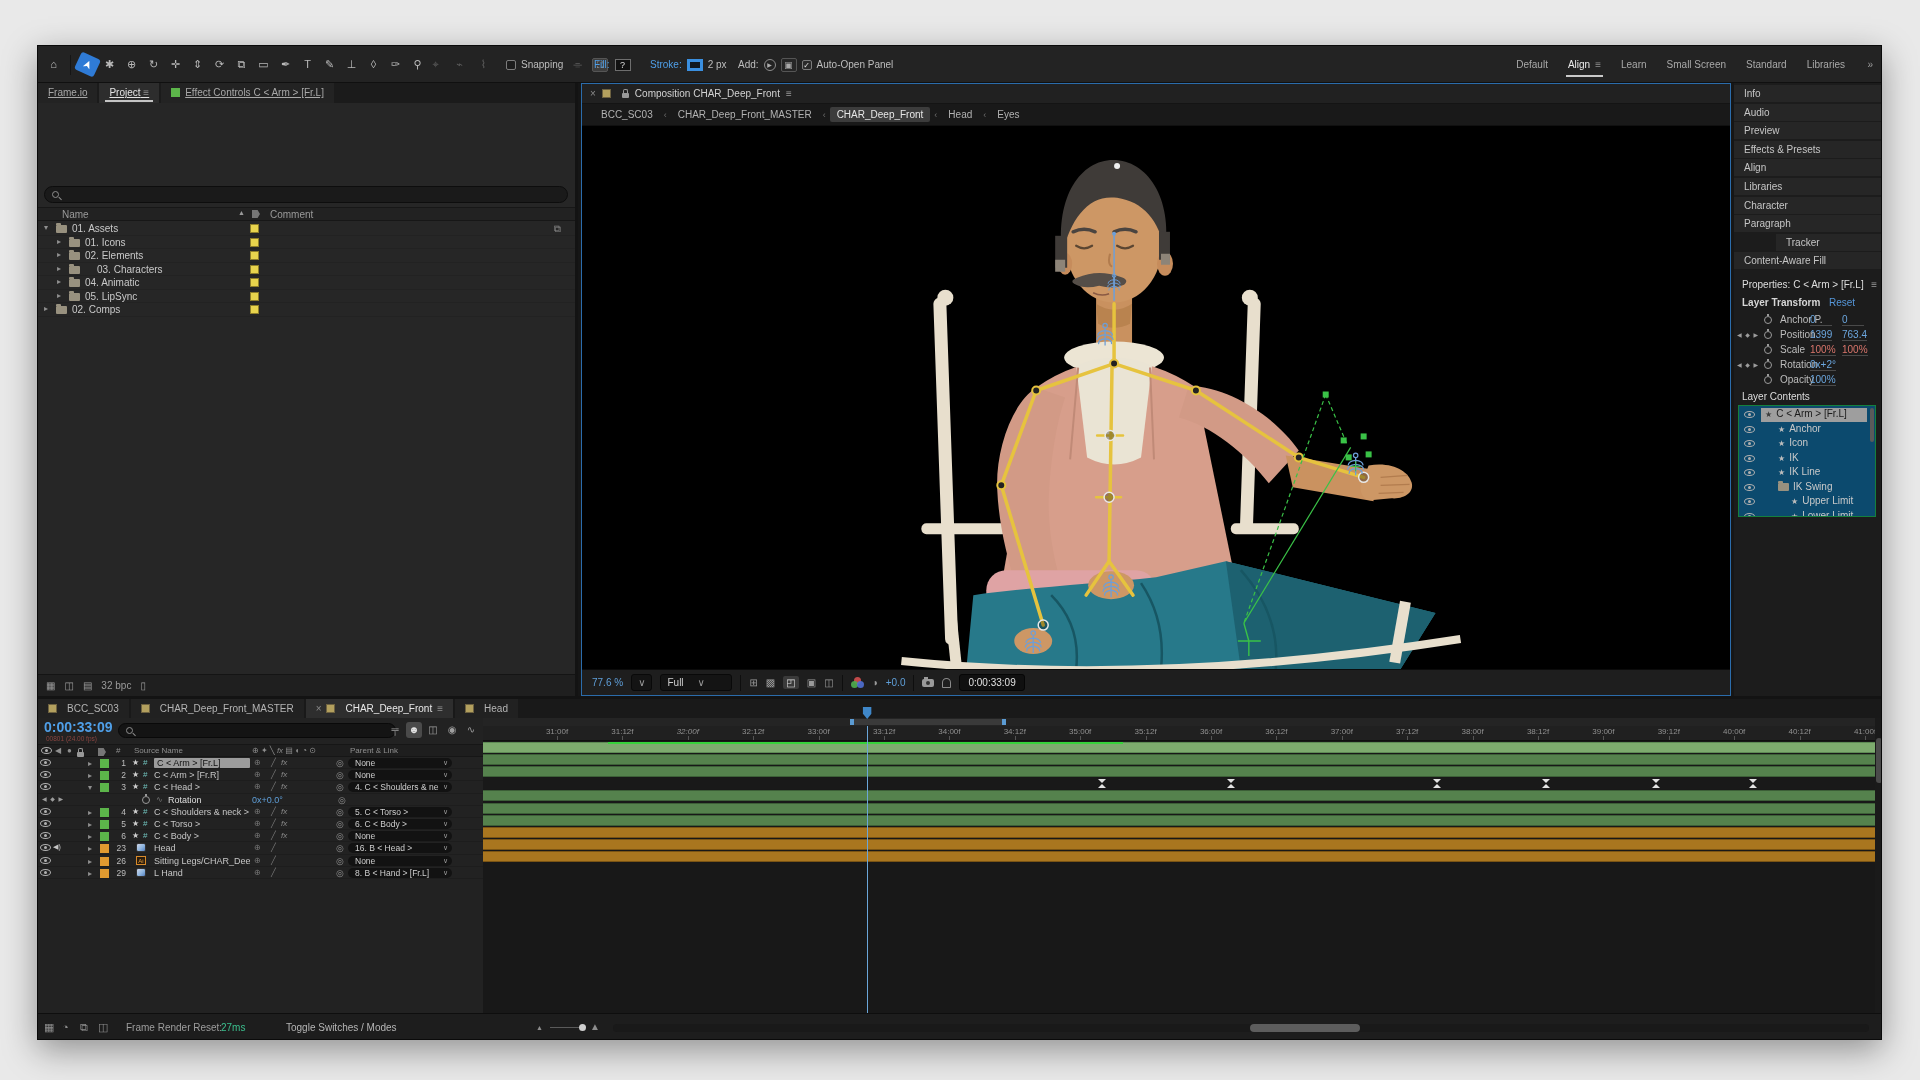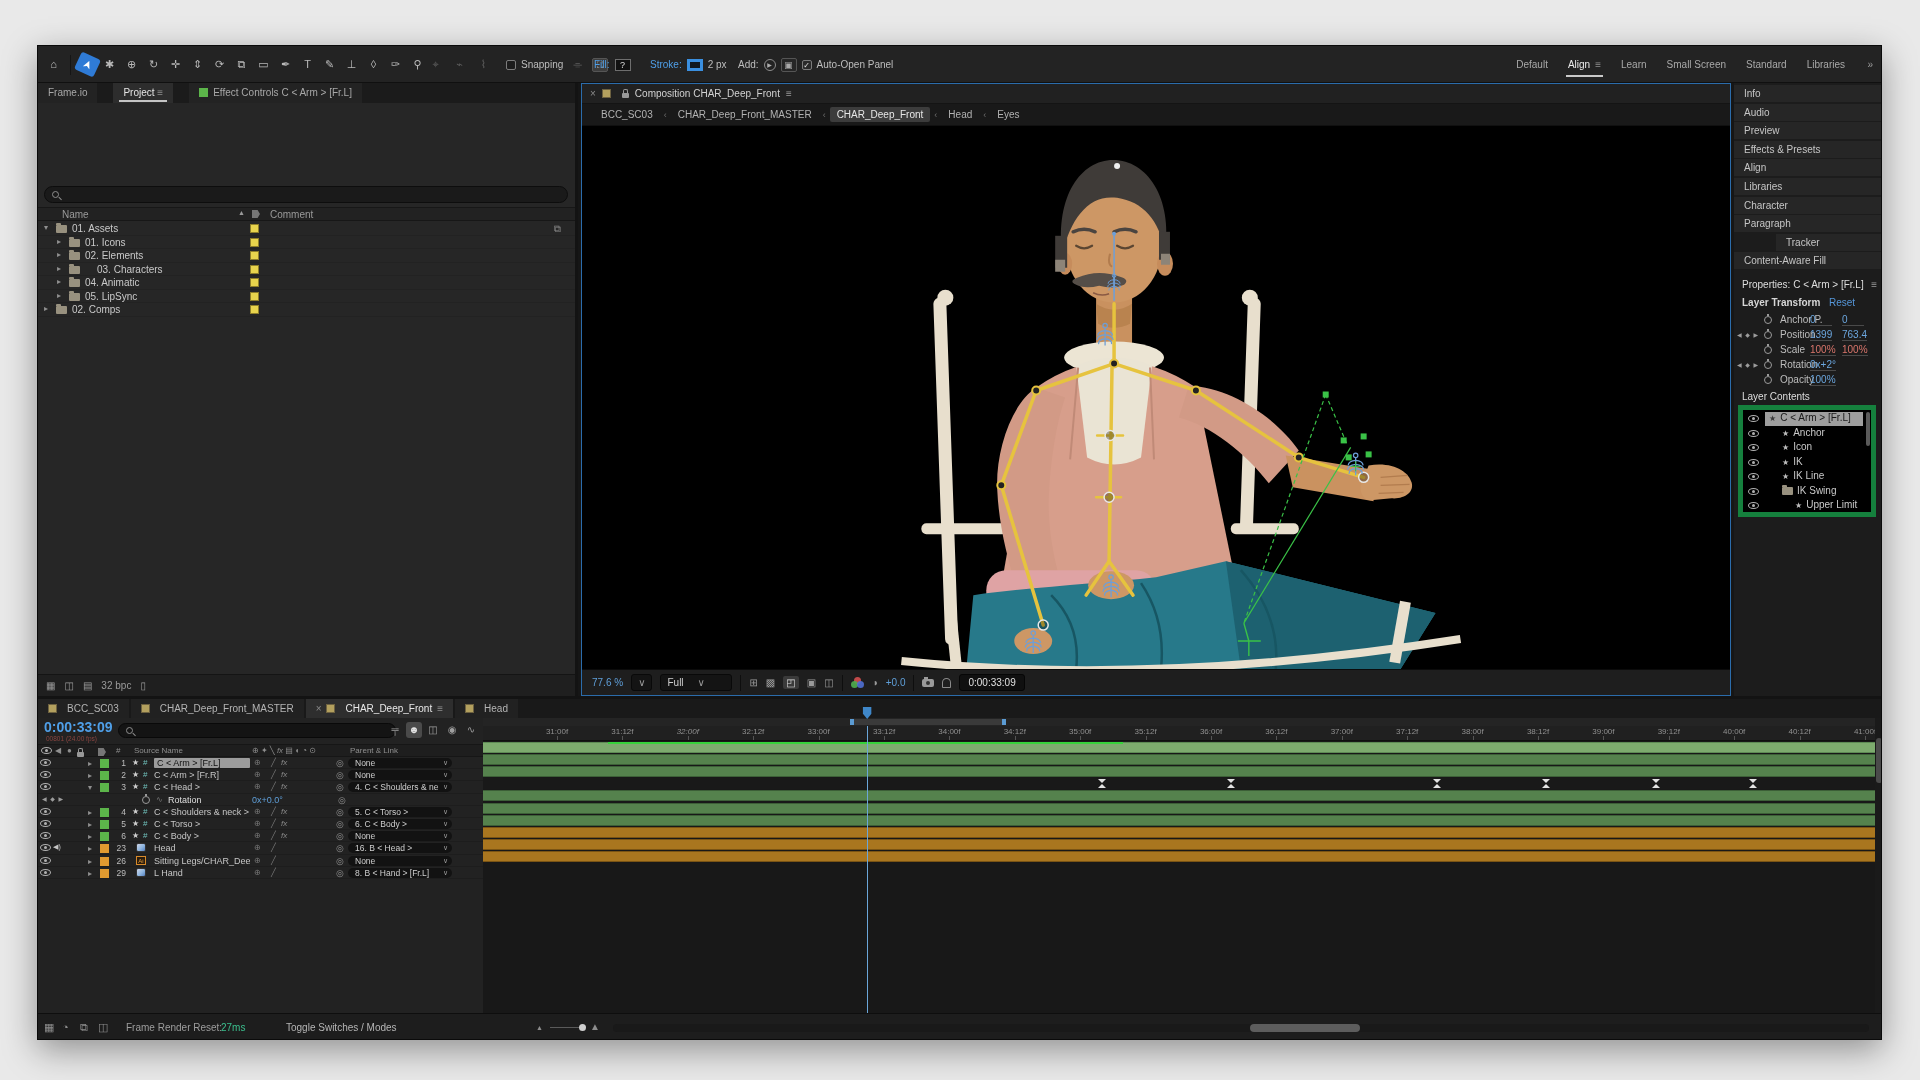--- a/index.html
+++ b/index.html
@@ -23,21 +23,21 @@
   .circle-play{width:12px;height:12px;border:1px solid #8d8d8d;border-radius:50%;color:#aeaeae;font-size:6px;line-height:11px;text-align:center;}
   #workspaces{position:absolute;right:26px;top:0;height:37px;display:flex;align-items:center;}
   .ws{position:relative;padding:0 10px;height:37px;line-height:37px;color:#a9a9a9;}
   .ws.active{color:#ececec;}
   .ws.active::after{content:"";position:absolute;left:8px;right:8px;bottom:6px;height:2px;background:#c9c9c9;}
   .ws .menu{margin-left:5px;color:#8f8f8f;}
   #ws-overflow{position:absolute;right:8px;top:0;height:37px;line-height:37px;color:#9c9c9c;}
   
   #left-panel{position:absolute;left:0;top:37px;width:540px;height:613px;background:#262626;border-right:3px solid #131313;}
   .ptabs{position:absolute;left:0;top:0;width:100%;height:20px;background:#1b1b1b;display:flex;align-items:stretch;}
-  .ptab{position:relative;padding:0 10px;line-height:20px;color:#a8a8a8;background:#232323;margin-right:16px;white-space:nowrap;}
+  .ptab{position:relative;padding:0 10px;line-height:20px;color:#a8a8a8;background:#232323;margin-right:2px;white-space:nowrap;text-decoration:underline;}
   .ptab.active{background:#2d2d2d;color:#e4e4e4;}
   .ptab.active::after{content:"";position:absolute;left:6px;right:6px;bottom:1px;height:2px;background:#c4c4c4;}
   .chip{display:inline-block;width:9px;height:9px;margin-right:5px;vertical-align:-1px;}
   .chip.green{background:#5cb54a;}
   .chip.yellow{background:#e8d44d;border:1px solid #8f7f2a;}
   .chip.tan{background:#b3a05e;border:1px solid #6d6140;}
   #proj-search{position:absolute;left:6px;top:103px;width:524px;height:17px;background:#1a1a1a;border:1px solid #0d0d0d;border-radius:9px;display:flex;align-items:center;padding-left:7px;gap:4px;}
   .i-mag{display:inline-block;width:7px;height:7px;border:1.4px solid #8e8e8e;border-radius:50%;position:relative;}
   .i-mag::after{content:"";position:absolute;width:4px;height:1.4px;background:#8e8e8e;transform:rotate(45deg);right:-4px;bottom:-2px;}
   #proj-cols{position:absolute;left:0;top:124px;width:100%;height:14px;background:#222;border-top:1px solid #171717;border-bottom:1px solid #171717;color:#9a9a9a;}
@@ -80,21 +80,21 @@
   #props-section{position:absolute;left:8px;top:214px;color:#d6d6d6;font-weight:bold;}
   #props-reset{position:absolute;left:95px;top:214px;color:#5596d8;}
   .prow{position:absolute;left:0;width:100%;height:15px;color:#bdbdbd;}
   .pnav{position:absolute;left:3px;top:3px;font-size:6px;color:#9c9c9c;letter-spacing:1px;}
   .i-watch{position:absolute;left:30px;top:3px;width:8px;height:8px;border:1px solid #9a9a9a;border-radius:50%;}
   .i-watch::before{content:"";position:absolute;top:-3px;left:2px;width:2px;height:2px;background:#9a9a9a;}
   .pname{position:absolute;left:46px;top:1px;}
   .pval{position:absolute;top:1px;color:#6ba6de;border-bottom:1px solid #4a4a4a;min-width:22px;}
   .pval.red{color:#d9756b;}
   #lc-title{position:absolute;left:8px;top:308px;color:#dedede;}
-  #lc-box{position:absolute;left:4px;top:322px;width:138px;height:112px;background:#000000;border:5px solid #15803d;overflow:hidden;}
+  #lc-box{position:absolute;left:4px;top:322px;width:138px;height:112px;background:#0c4a6e;border:1px solid #15803d;overflow:hidden;}
   .lc-row{position:absolute;left:0;width:100%;height:14.5px;color:#c9c9c9;}
   .lc-sel{background:#9e9e9e;color:#1a1a1a;}
   .i-eye{display:inline-block;width:11px;height:7px;border:1px solid #b0b0b0;border-radius:50%;position:relative;}
   .i-eye::after{content:"";position:absolute;left:3px;top:1px;width:3px;height:3px;background:#b0b0b0;border-radius:50%;}
   #lc-scroll{position:absolute;right:1px;top:2px;width:4px;height:34px;background:#5a5a5a;border-radius:2px;}
   
   #timeline{position:absolute;left:0;top:650px;width:1845px;height:345px;background:#1f1f1f;border-top:3px solid #131313;}
   #tl-tabs{position:absolute;left:0;top:0;width:100%;height:19px;background:#191919;display:flex;align-items:stretch;}
   .tl-tab{position:relative;display:flex;align-items:center;gap:5px;padding:0 10px;color:#b4b4b4;background:#212121;margin-right:2px;white-space:nowrap;}
   .tl-tab.active{background:#2e2e2e;color:#e8e8e8;}

